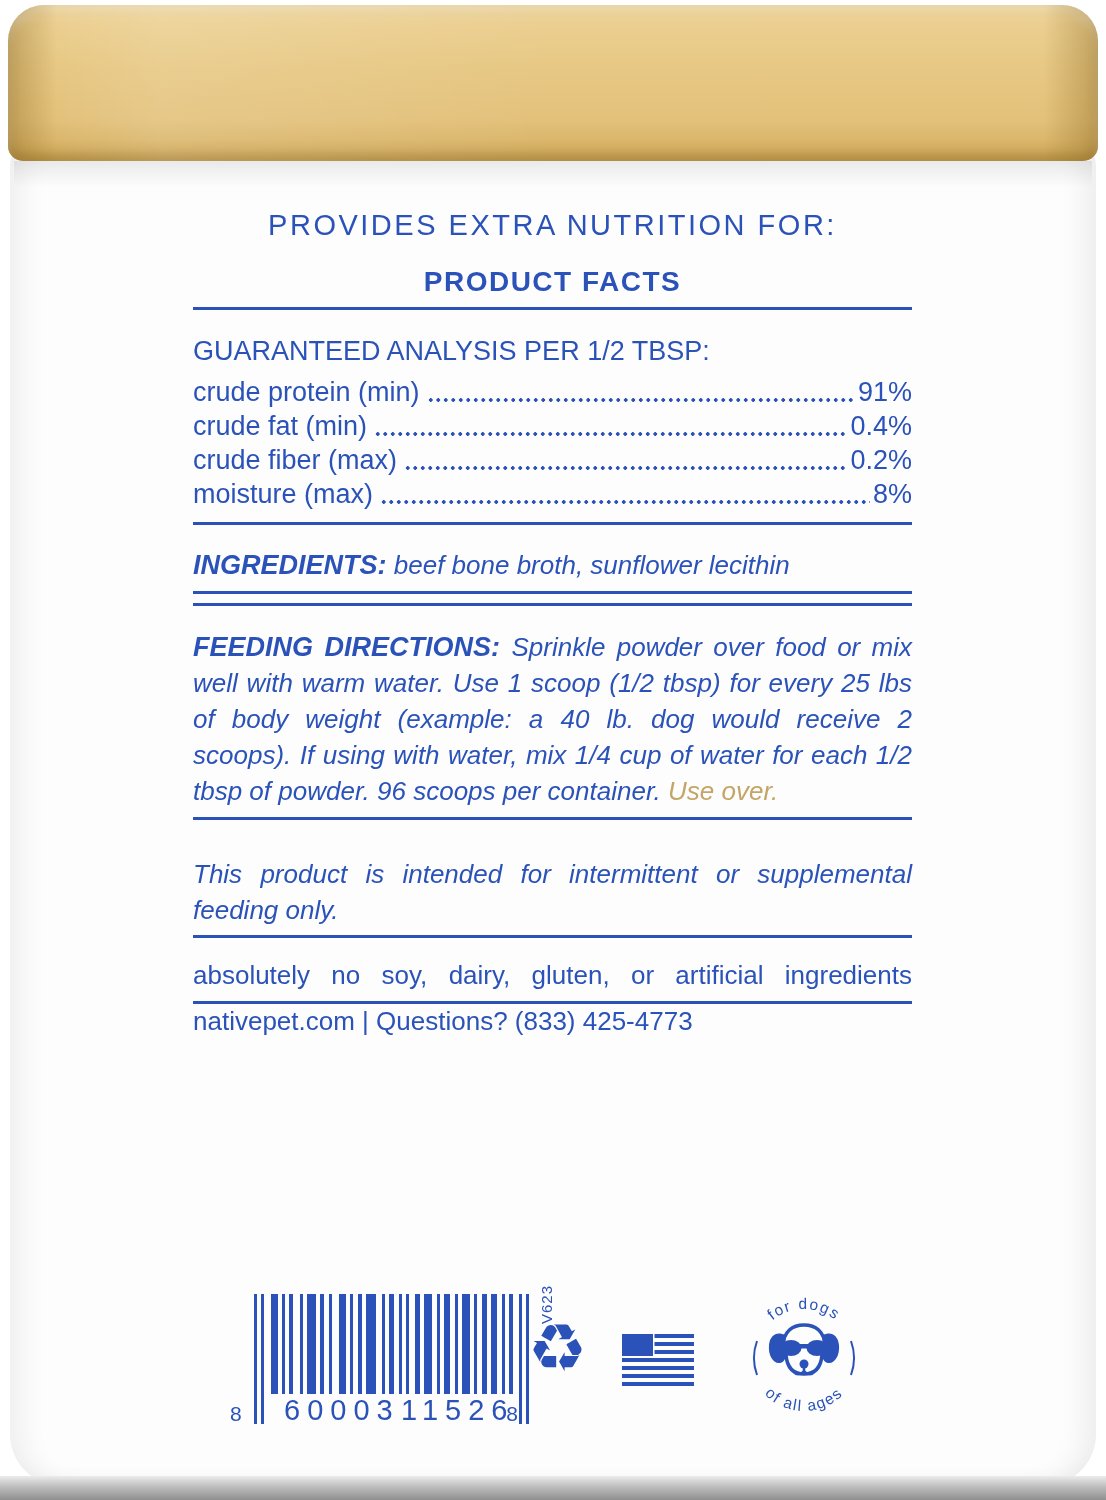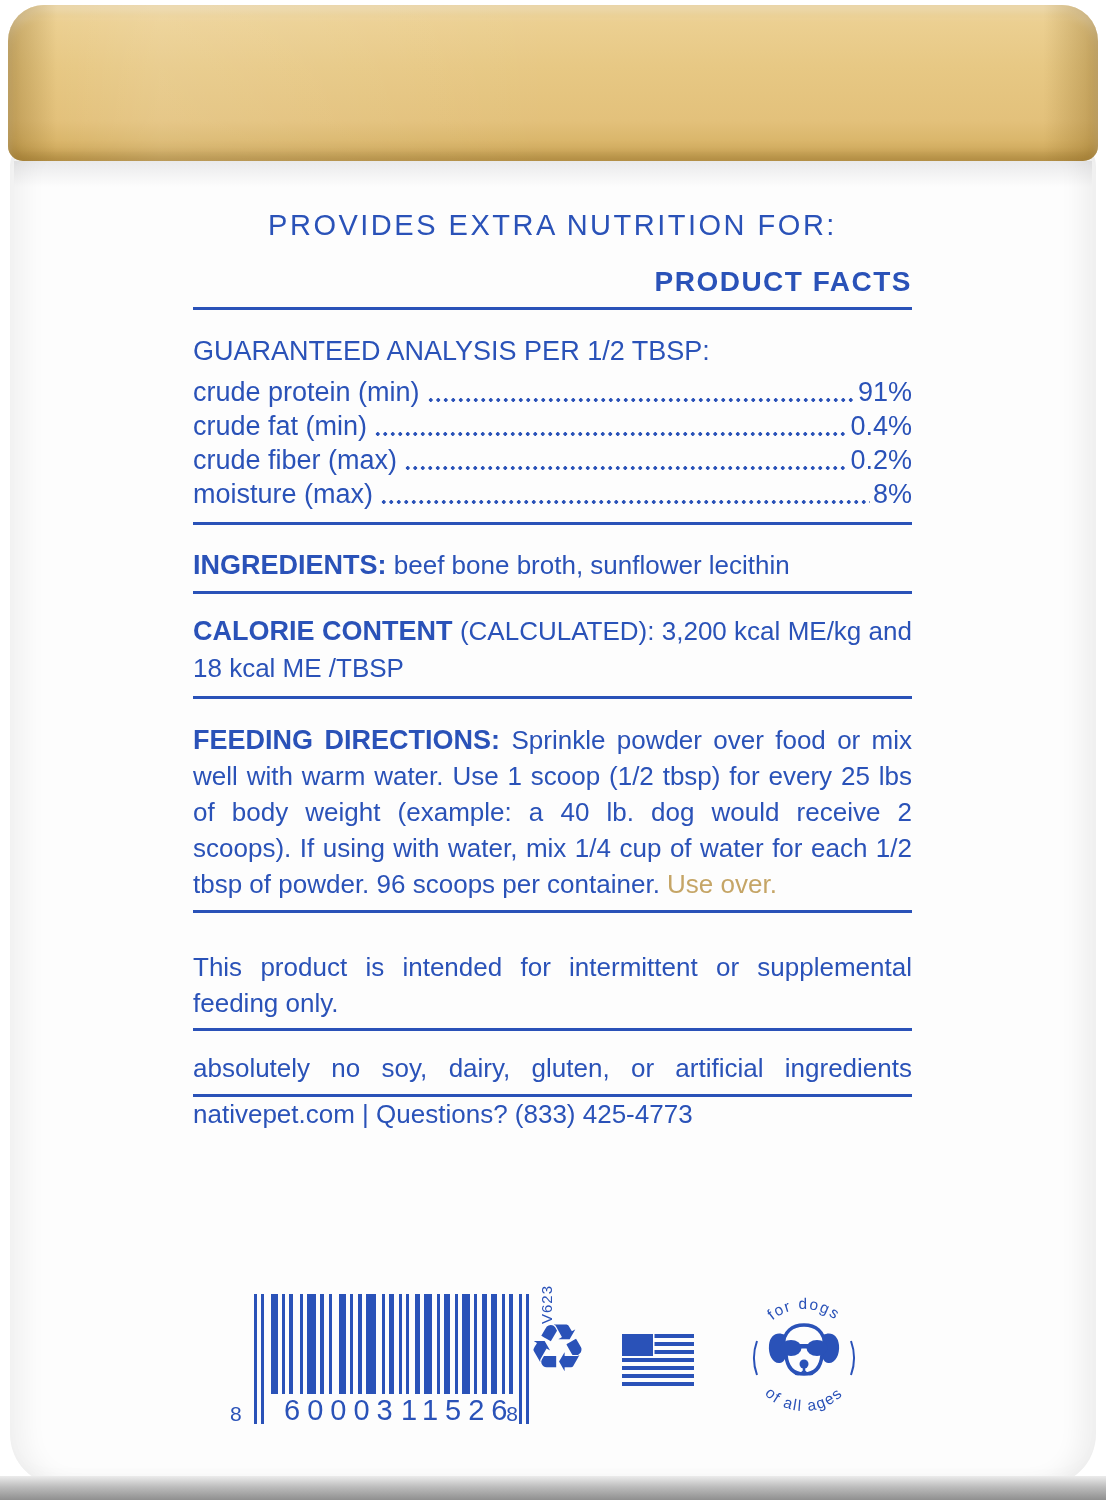--- a/index.html
+++ b/index.html
@@ -24,35 +24,35 @@
        box-shadow:inset 0 8px 10px rgba(255,255,255,0.45), inset 0 -8px 12px rgba(125,90,25,0.30);}
   .lid::before{content:"";position:absolute;inset:0;border-radius:inherit;
        background:linear-gradient(90deg,rgba(130,95,25,0.38) 0%,rgba(130,95,25,0) 4.5%,rgba(255,255,255,0.10) 14%,rgba(130,95,25,0) 50%,rgba(130,95,25,0) 95%,rgba(130,95,25,0.38) 100%);}
   .lid-shadow{position:absolute;left:14px;right:14px;top:161px;height:26px;
        background:linear-gradient(180deg,rgba(90,90,100,0.12),rgba(90,90,100,0));}
 
   
   .content{position:absolute;top:160px;left:193px;width:719px;}
   .h-top{margin-top:48px;font-size:29px;font-weight:500;letter-spacing:2.5px;text-align:center;line-height:34px;}
   .h-sub{margin-top:9px;font-size:26px;text-align:center;line-height:32px;}
-  .pf{margin-top:24px;font-size:28px;font-weight:700;letter-spacing:1.5px;text-align:right;line-height:32px;}
+  .pf{margin-top:24px;font-size:28px;font-weight:700;letter-spacing:1.5px;text-align:center;line-height:32px;}
   .rule{border:none;border-top:3px solid var(--blue);width:100%;}
   .r1{margin-top:9px;} .r2{margin-top:11px;} .r3{margin-top:9px;} .r4{margin-top:9px;}
   .r5{margin-top:8px;} .r6{margin-top:7px;} .r7{margin-top:10px;}
 
   .ga-h{margin-top:24px;font-size:27px;line-height:34px;}
   .ga-h .b{font-weight:400;}
   .ga-rows{margin-top:7px;}
   .ga-row{display:flex;align-items:baseline;font-size:27px;line-height:34px;}
   .dots{flex:1;align-self:flex-end;height:6px;margin:0 3px 6px 7px;
         background-image:radial-gradient(circle,var(--blue) 1.6px,transparent 1.8px);
         background-size:7.5px 6px;background-repeat:repeat-x;background-position:left bottom;}
   .ga-value{white-space:nowrap;}
 
-  .para{font-size:26px;line-height:36px;text-align:justify;}
+  .para{font-size:26px;line-height:36px;text-align:justify;font-style:italic;}
   .para .b{font-weight:700;font-size:27px;}
   .ing{margin-top:23px;line-height:34px;}
   .cal{margin-top:19px;line-height:37px;}
   .feed{margin-top:23px;}
   .gold{color:var(--gold);}
   .inter{margin-top:36px;}
   .nocl{margin-top:21px;font-size:26px;line-height:32px;text-align:justify;text-align-last:justify;}
   .manu{margin-top:42px;font-size:26px;line-height:35px;text-align:center;}
   .site{font-size:26px;line-height:35px;text-align:left;}
 
@@ -128,24 +128,20 @@
 
   <hr class="rule r2">
 
   <div class="para ing">
     <span class="b">INGREDIENTS:</span>
     <span>beef bone broth, sunflower lecithin</span>
   </div>
 
   <hr class="rule r3">
 
-  <div class="para cal">
-    <span class="b">CALORIE CONTENT</span>
-    <span>(CALCULATED): 3,200 kcal ME/kg and 18 kcal ME /TBSP</span>
-  </div>
 
   <hr class="rule r4">
 
   <div class="para feed">
     <span class="b">FEEDING DIRECTIONS:</span>
     <span>Sprinkle powder over food or mix well with warm water. Use 1 scoop (1/2 tbsp) for every 25 lbs of body weight (example: a 40 lb. dog would receive 2 scoops). If using with water, mix 1/4 cup of water for each 1/2 tbsp of powder. 96 scoops per container.</span>
     <span class="gold">Use over.</span>
   </div>
 
   <hr class="rule r5">

